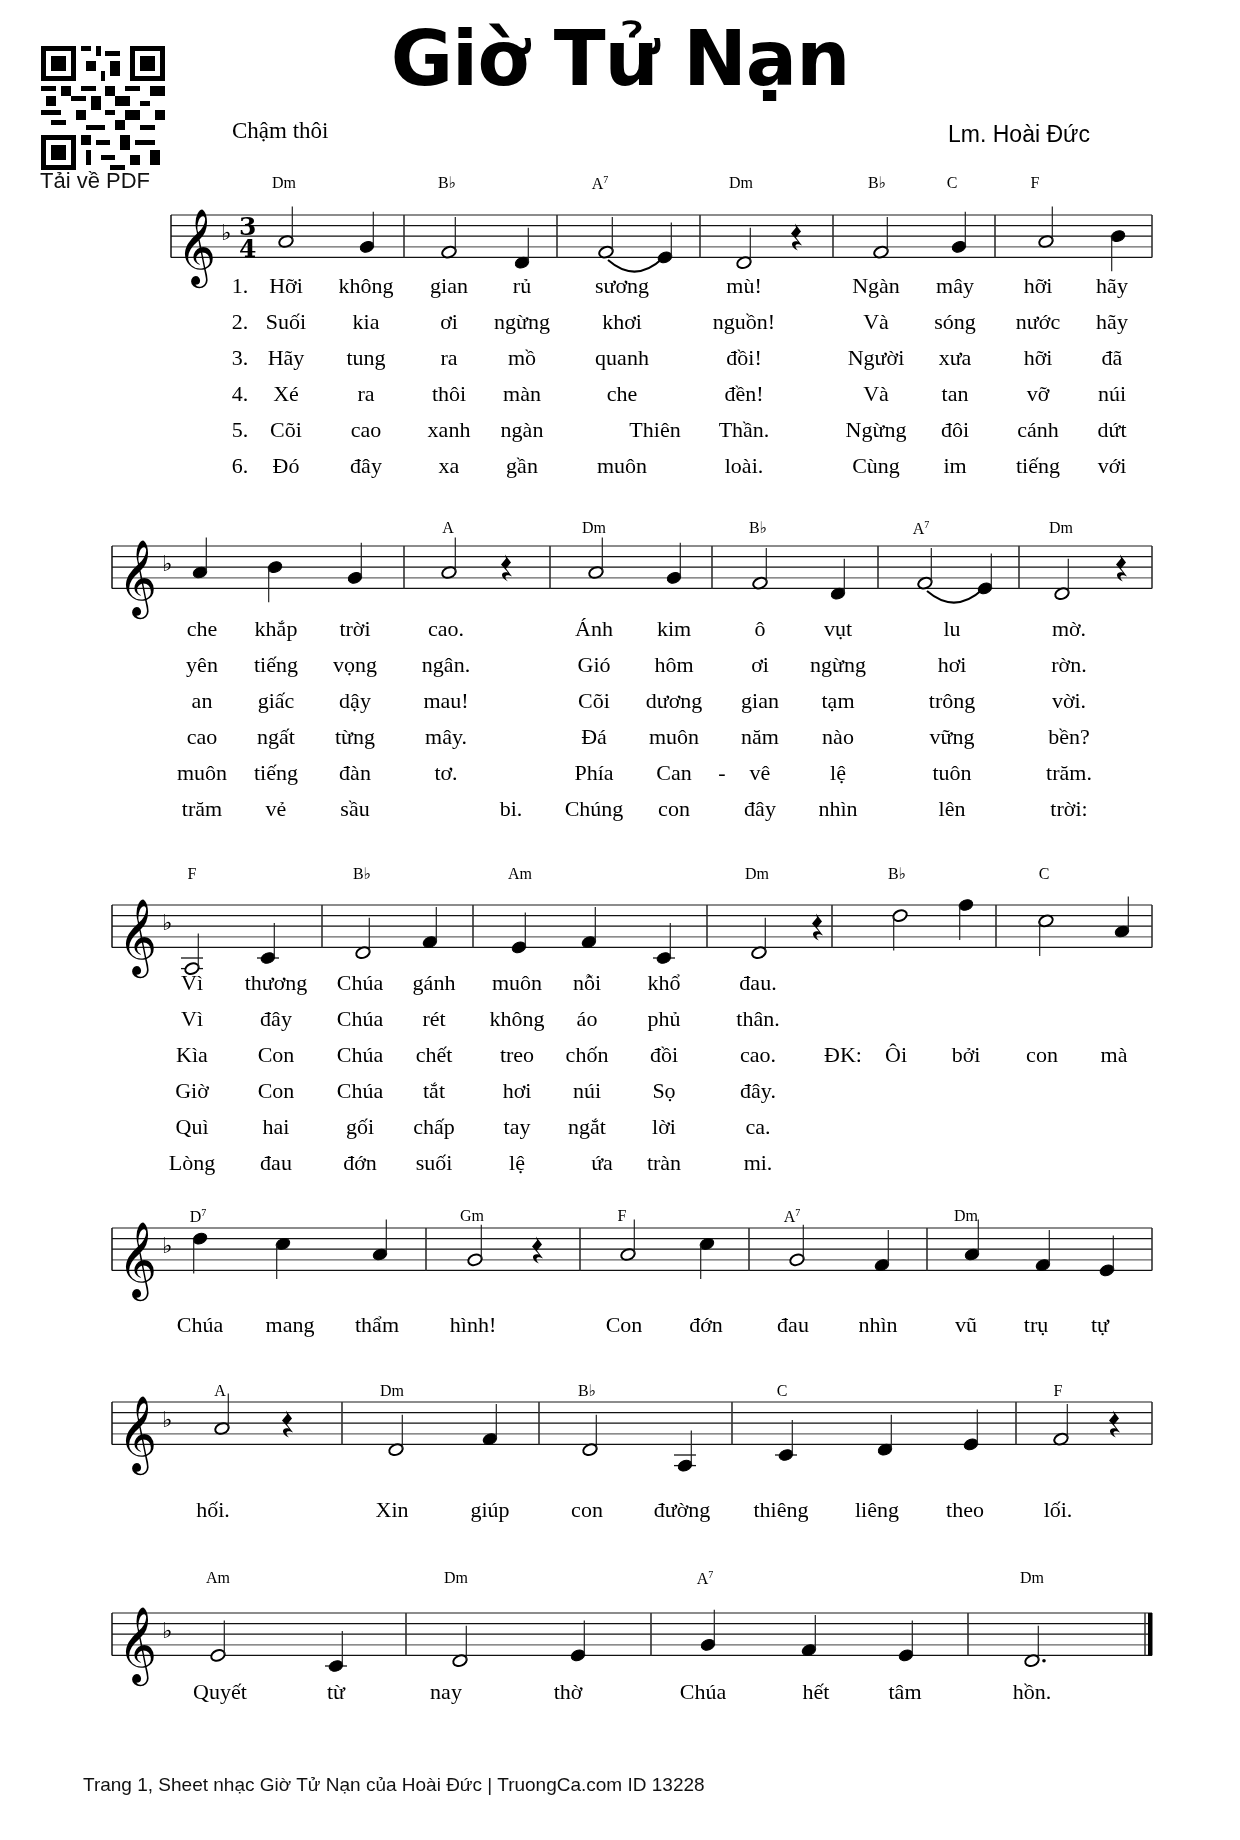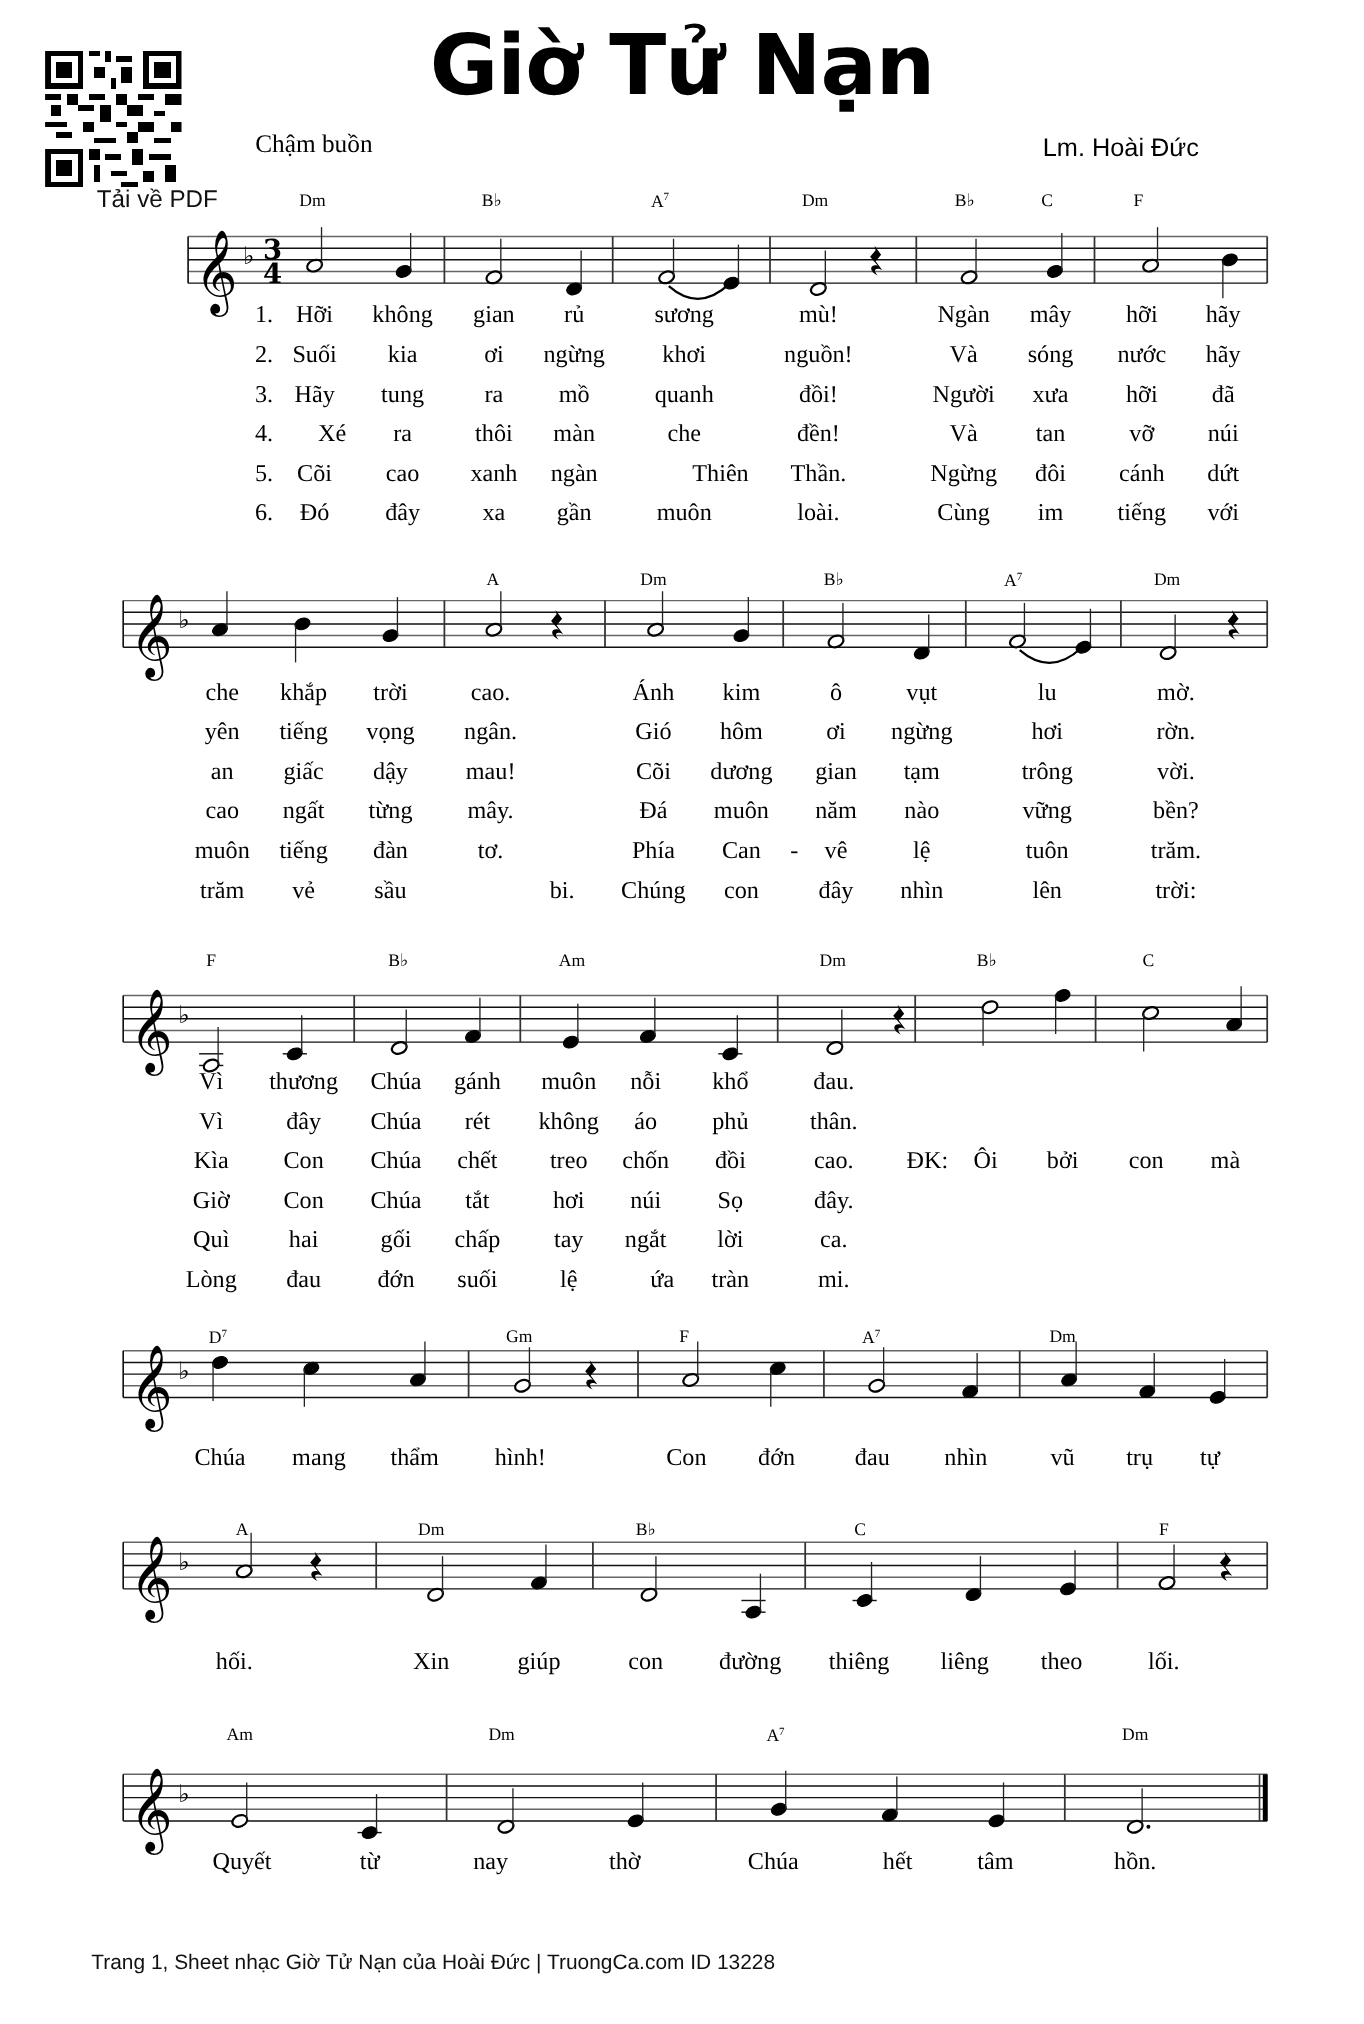--- a/index.html
+++ b/index.html
@@ -1,19 +1,19 @@
 <!DOCTYPE html>
 <html><head>
 <meta charset="utf-8">
 <style>
   html,body{margin:0;padding:0;background:#ffffff;}
   body{width:1240px;height:1840px;position:relative;overflow:hidden;font-family:"Liberation Serif",serif;color:#000;}
   .abs{position:absolute;}
   #qr{left:41px;top:46px;width:124px;height:124px;}
-  #qr-label{left:40px;top:168px;font-family:"Liberation Sans",sans-serif;font-size:22px;color:#111;white-space:nowrap;margin-left:48px;}
+  #qr-label{left:40px;top:168px;font-family:"Liberation Sans",sans-serif;font-size:22px;color:#111;white-space:nowrap;}
   #title{left:0;width:1240px;top:14px;text-align:center;font-family:"DejaVu Sans",sans-serif;font-weight:bold;font-size:76px;letter-spacing:-1px;}
   #tempo{left:232px;top:118px;font-size:23px;}
   #composer{left:948px;top:121px;font-family:"Liberation Sans",sans-serif;font-size:23px;}
   #footer{left:83px;top:1774px;font-family:"Liberation Sans",sans-serif;font-size:19px;color:#111;white-space:nowrap;}
   svg#score{position:absolute;left:0;top:0;width:1240px;height:1840px;}
   .lyric{position:absolute;font-size:22px;white-space:nowrap;transform:translateX(-50%);line-height:1;}
   .chord{position:absolute;font-size:16px;white-space:nowrap;transform:translateX(-50%);line-height:1;}
   .chord sup{font-size:10px;vertical-align:6px;}
 </style>
 </head>
@@ -443,21 +443,21 @@
         <rect x="12" y="22" width="3" height="1"></rect>
         <rect x="18" y="22" width="2" height="2"></rect>
         <rect x="22" y="21" width="2" height="3"></rect>
         <rect x="14" y="24" width="3" height="1"></rect>
     </g>
   </svg>
 </div>
 <div id="qr-label" class="abs">Tải về PDF</div>
 
 <div id="title" class="abs">Giờ Tử Nạn</div>
-<div id="tempo" class="abs">Chậm buồn</div>
+<div id="tempo" class="abs">Chậm thôi</div>
 <div id="composer" class="abs">Lm. Hoài Đức</div>
 
 <div id="overlay">
     <div class="chord" style="left: 284px; top: 175px;">Dm</div>
     <div class="chord" style="left: 447px; top: 175px;">B♭</div>
     <div class="chord" style="left: 600px; top: 175px;">A<sup>7</sup></div>
     <div class="chord" style="left: 741px; top: 175px;">Dm</div>
     <div class="chord" style="left: 877px; top: 175px;">B♭</div>
     <div class="chord" style="left: 952px; top: 175px;">C</div>
     <div class="chord" style="left: 1035px; top: 175px;">F</div>
@@ -488,21 +488,21 @@
     <div class="lyric" style="left: 366px; top: 347px;">tung</div>
     <div class="lyric" style="left: 449px; top: 347px;">ra</div>
     <div class="lyric" style="left: 522px; top: 347px;">mồ</div>
     <div class="lyric" style="left: 622px; top: 347px;">quanh</div>
     <div class="lyric" style="left: 744px; top: 347px;">đồi!</div>
     <div class="lyric" style="left: 876px; top: 347px;">Người</div>
     <div class="lyric" style="left: 955px; top: 347px;">xưa</div>
     <div class="lyric" style="left: 1038px; top: 347px;">hỡi</div>
     <div class="lyric" style="left: 1112px; top: 347px;">đã</div>
     <div class="lyric" style="left: 240px; top: 383px;">4.</div>
-    <div class="lyric" style="left: 286px; top: 383px; margin-left: 16px;">Xé</div>
+    <div class="lyric" style="left: 286px; top: 383px;">Xé</div>
     <div class="lyric" style="left: 366px; top: 383px;">ra</div>
     <div class="lyric" style="left: 449px; top: 383px;">thôi</div>
     <div class="lyric" style="left: 522px; top: 383px;">màn</div>
     <div class="lyric" style="left: 622px; top: 383px;">che</div>
     <div class="lyric" style="left: 744px; top: 383px;">đền!</div>
     <div class="lyric" style="left: 876px; top: 383px;">Và</div>
     <div class="lyric" style="left: 955px; top: 383px;">tan</div>
     <div class="lyric" style="left: 1038px; top: 383px;">vỡ</div>
     <div class="lyric" style="left: 1112px; top: 383px;">núi</div>
     <div class="lyric" style="left: 240px; top: 419px;">5.</div>

